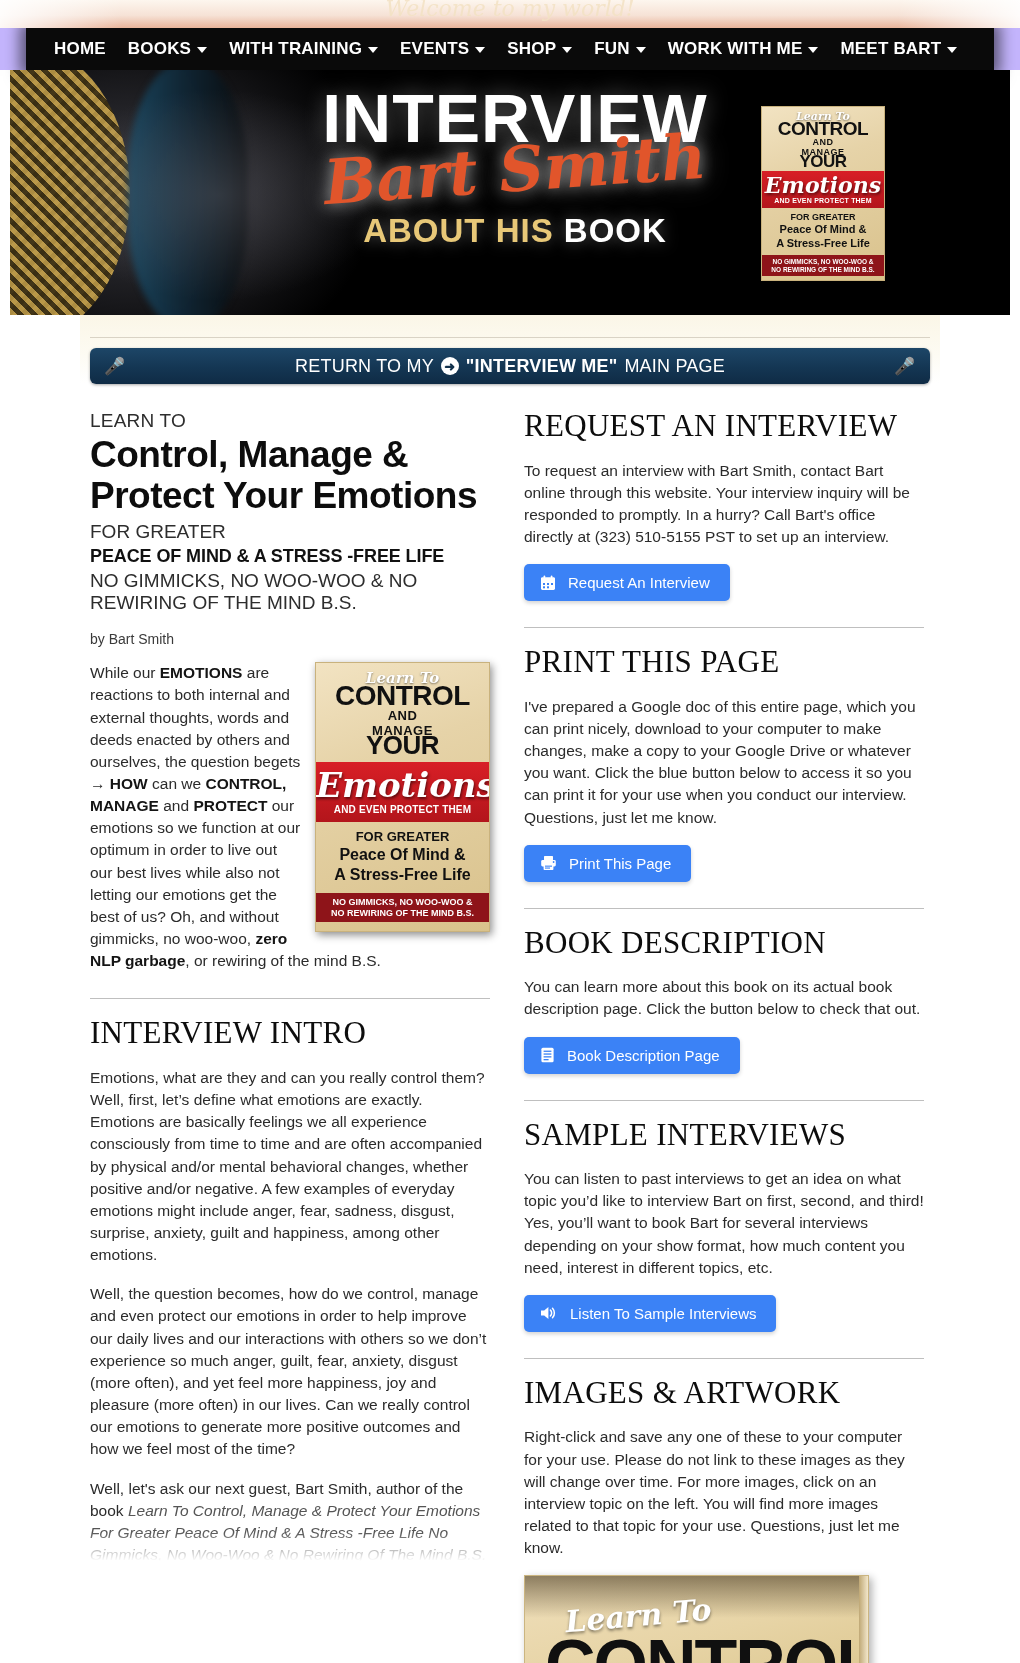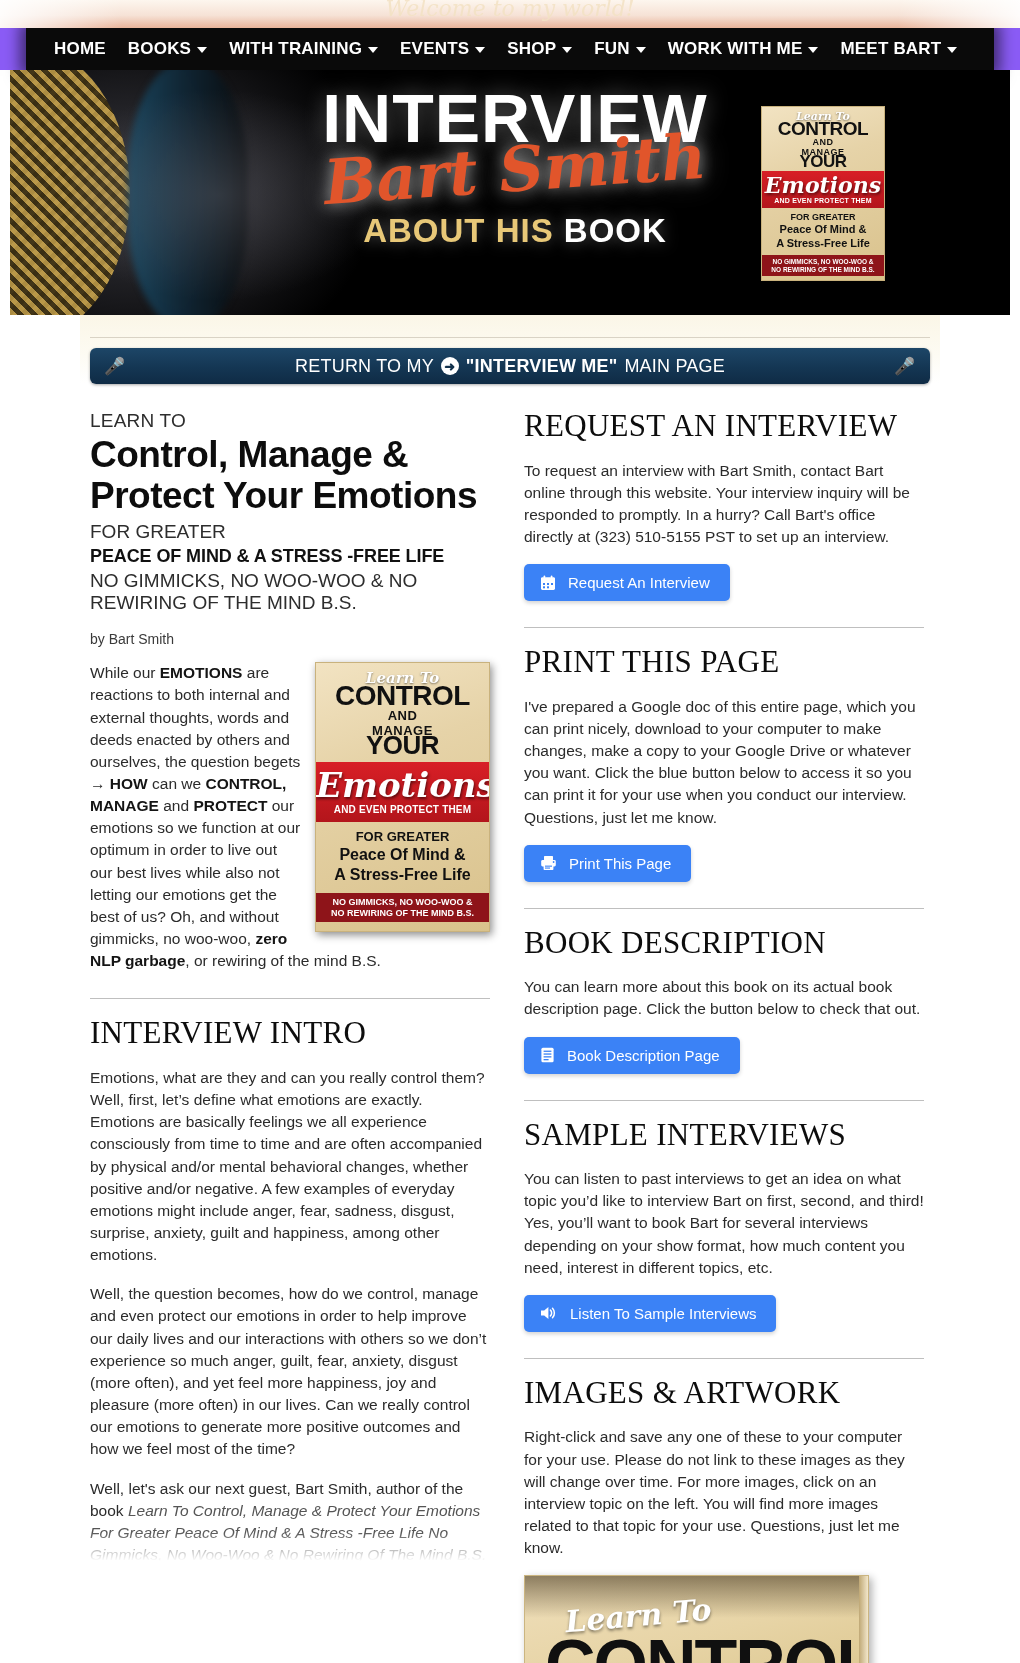--- a/index.html
+++ b/index.html
@@ -22,21 +22,21 @@
     font-family:"DejaVu Serif", serif; font-style:italic;
     font-size:22px; color:#f3e2c4; opacity:.85; white-space:nowrap;
     filter:blur(.6px);
   }
   .top-strip .sheen{
     position:absolute; inset:0;
     background:linear-gradient(90deg, rgba(255,255,255,.9) 0%, rgba(255,255,255,0) 12%, rgba(255,255,255,0) 88%, rgba(255,255,255,.9) 100%);
   }
 
   
-  .navwrap{ background:#8b5cf6; }
+  .navwrap{ background:#c4b5fd; }
   .nav{
     background:#0a0a0a; height:42px;
     margin:0 26px; display:flex; align-items:center; padding-left:28px;
     box-shadow:0 0 14px 6px rgba(0,0,0,.55);
   }
   .nav .item{
     color:#ffffff; font-size:17px; font-weight:700; letter-spacing:.2px;
     margin-right:22px; display:flex; align-items:center; gap:6px;
     cursor:pointer; white-space:nowrap;
     font-family:"Liberation Sans", sans-serif;

